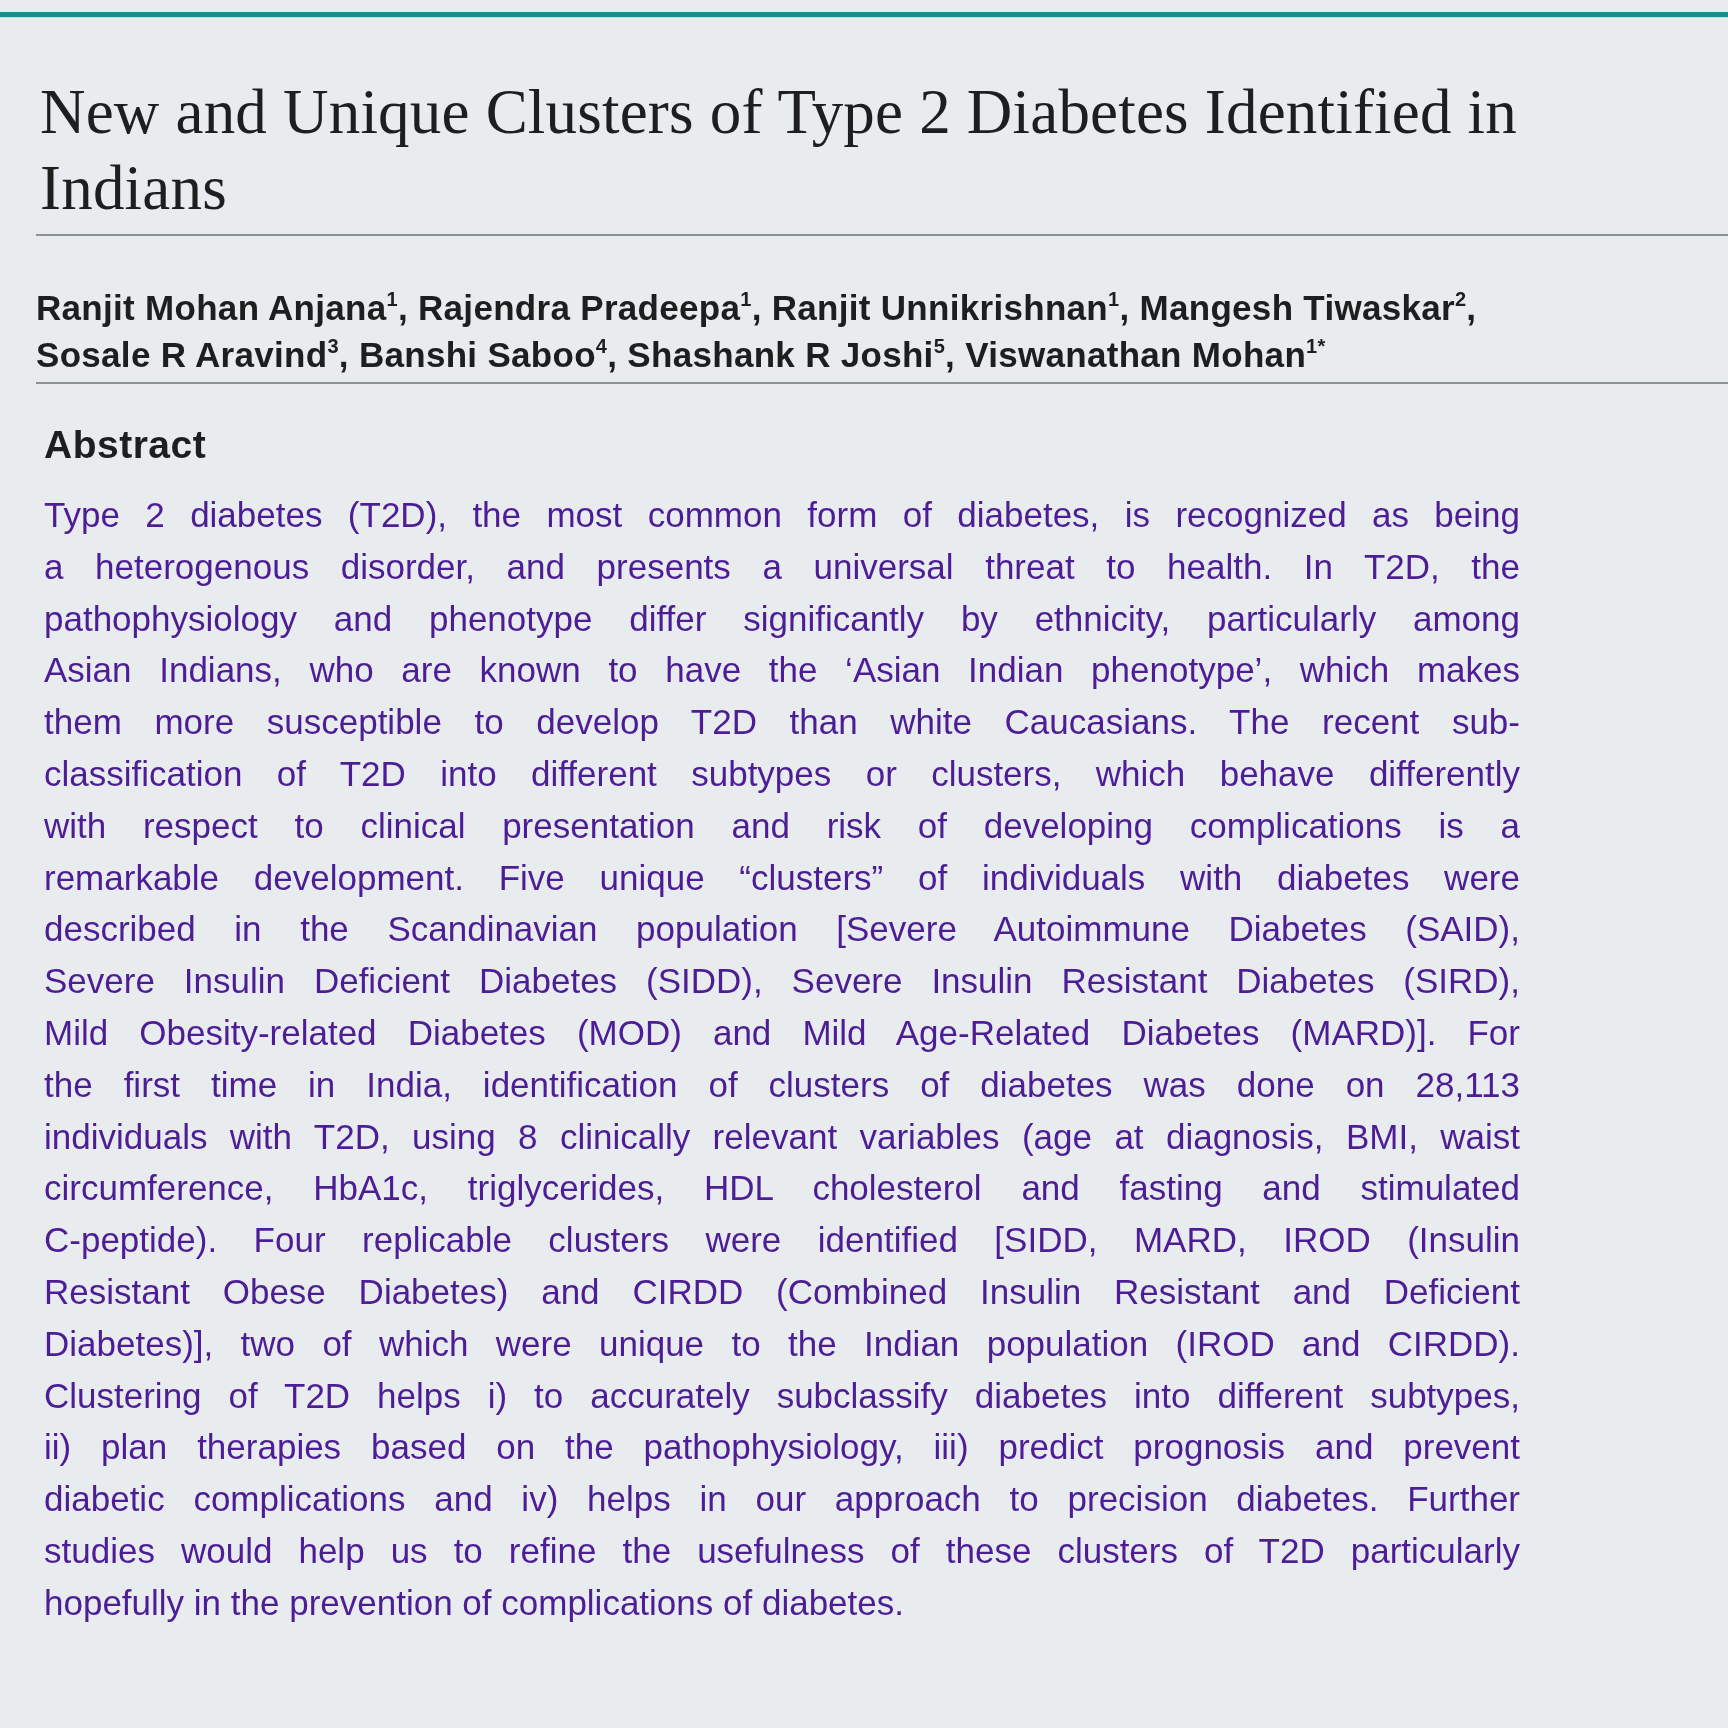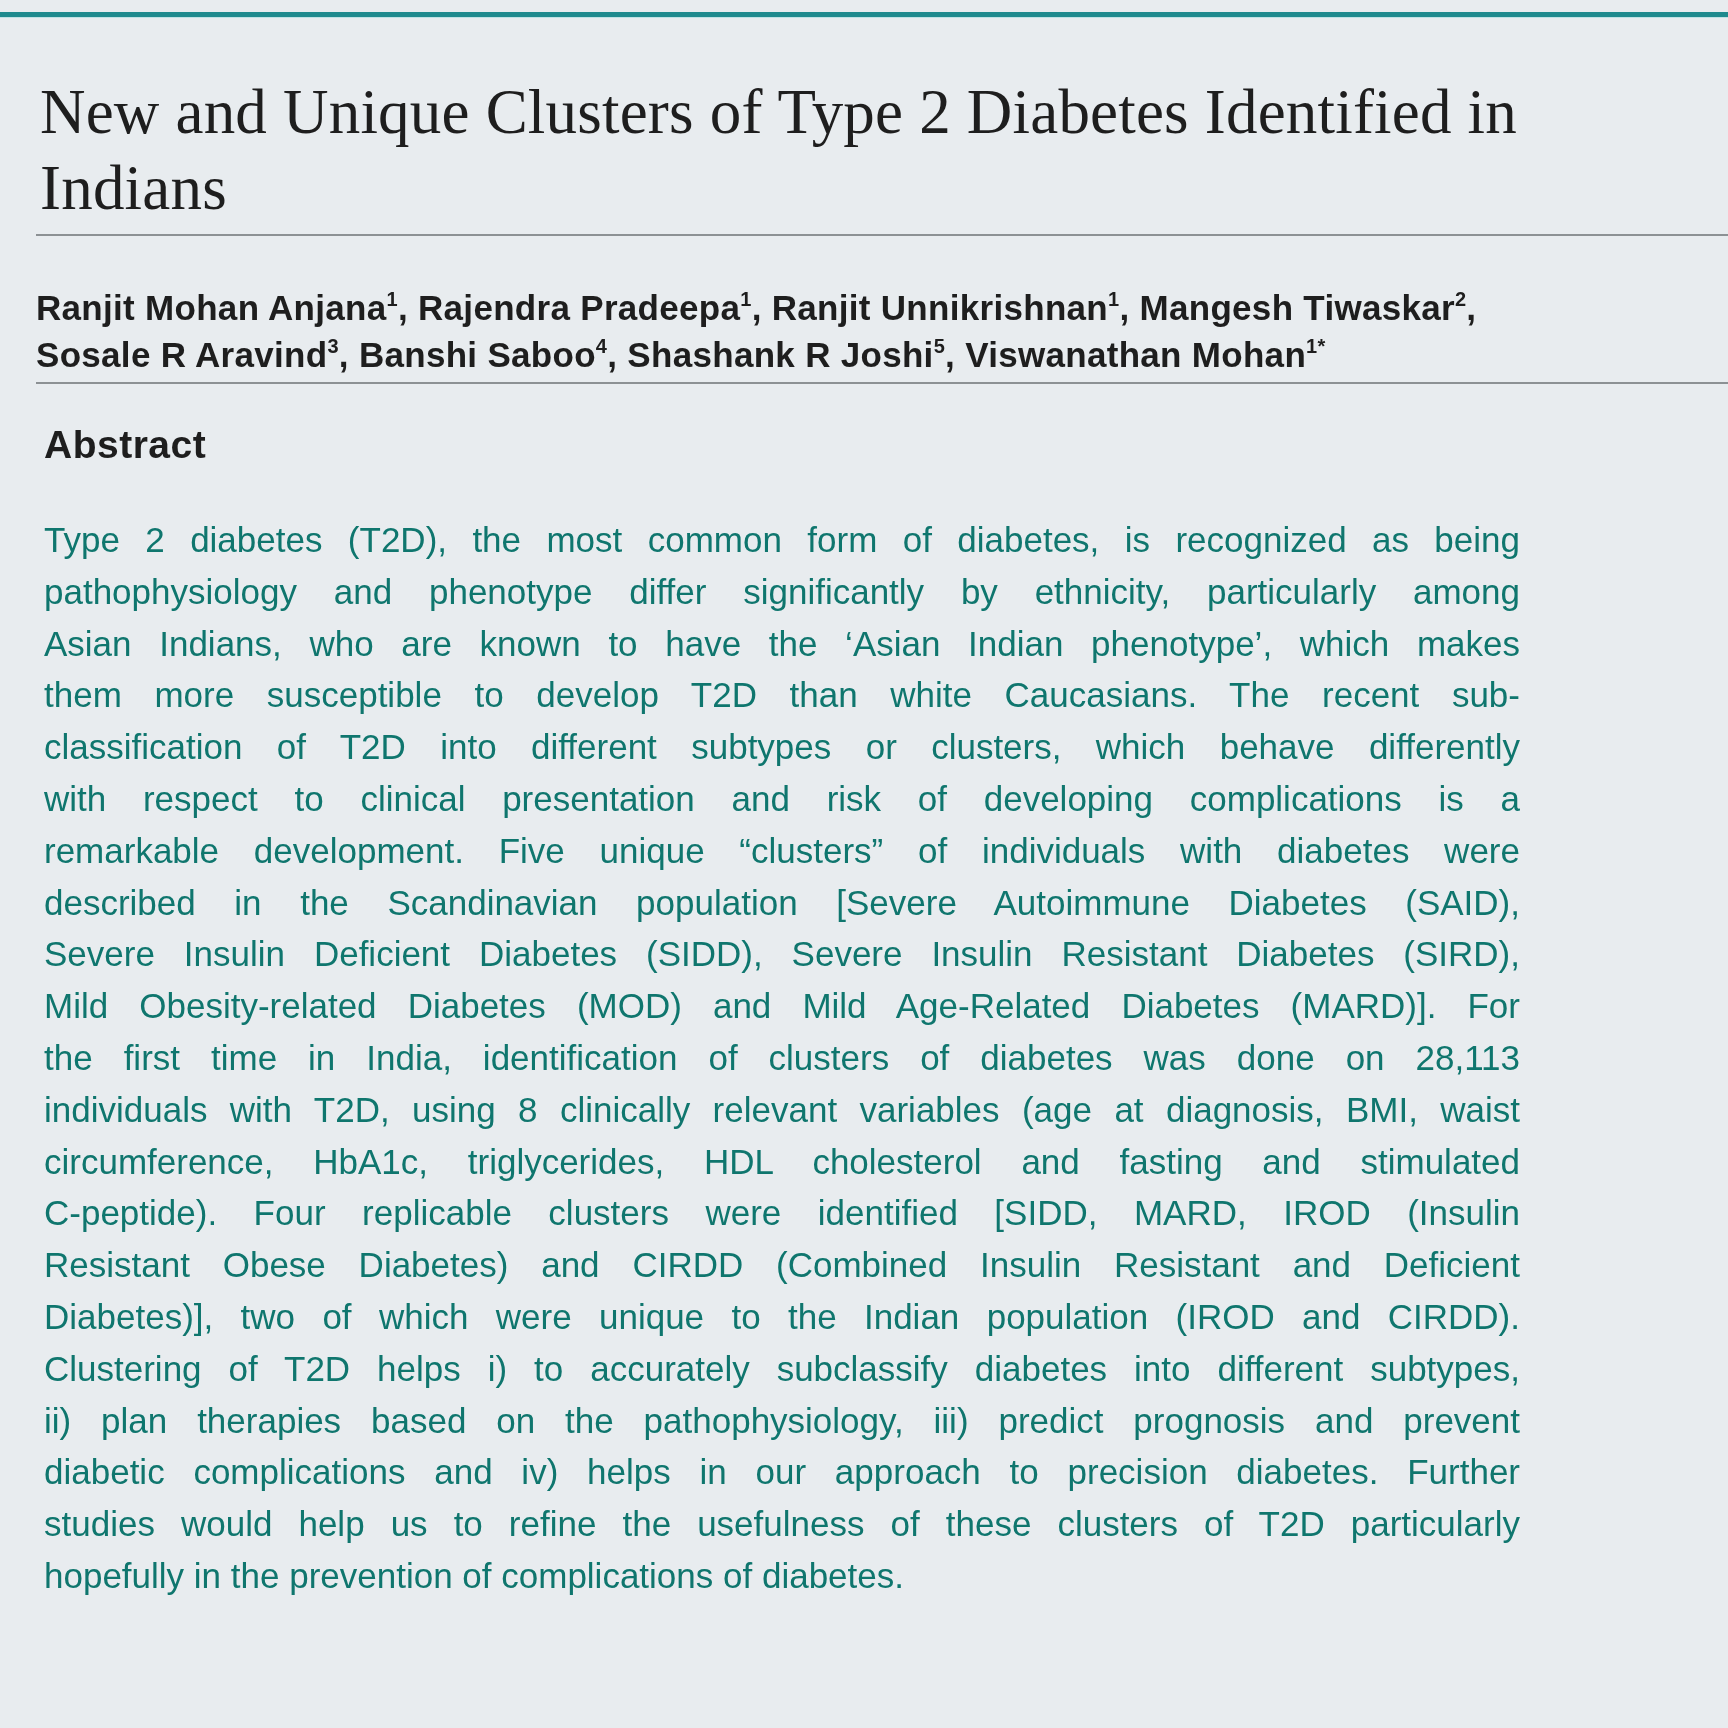--- a/index.html
+++ b/index.html
@@ -70,26 +70,26 @@
       font-family: "Liberation Sans", "DejaVu Sans", sans-serif;
       font-weight: bold;
       font-size: 39px;
       line-height: 52px;
       color: #1e1e1e;
       letter-spacing: 0.5px;
     }
     .abstract-body {
       position: absolute;
       left: 44px;
-      top: 514px;
+      top: 489px;
       width: 1476px;
       font-family: "Liberation Sans", "DejaVu Sans", sans-serif;
       font-size: 35px;
       line-height: 51.8px;
-      color: #0f766e;
+      color: #4c1d95;
     }
     .abstract-line {
       display: block;
       white-space: nowrap;
       text-align: justify;
       text-align-last: justify;
       width: 1476px;
       height: 51.8px;
     }
     .abstract-line.last {
@@ -112,20 +112,21 @@
   <span><span>Ranjit Mohan Anjana</span><sup>1</sup><span>, </span></span><span><span>Rajendra Pradeepa</span><sup>1</sup><span>, </span></span><span><span>Ranjit Unnikrishnan</span><sup>1</sup><span>, </span></span><span><span>Mangesh Tiwaskar</span><sup>2</sup><span>,</span></span><br>
   <span><span>Sosale R Aravind</span><sup>3</sup><span>, </span></span><span><span>Banshi Saboo</span><sup>4</sup><span>, </span></span><span><span>Shashank R Joshi</span><sup>5</sup><span>, </span></span><span><span>Viswanathan Mohan</span><sup>1*</sup></span>
 </div>
 
 <div class="rule rule-2"></div>
 
 <h2 class="abstract-heading">Abstract</h2>
 
 <div class="abstract-body">
   <span class="abstract-line">Type 2 diabetes (T2D), the most common form of diabetes, is recognized as being</span>
+  <span class="abstract-line">a heterogenous disorder, and presents a universal threat to health. In T2D, the</span>
   <span class="abstract-line">pathophysiology and phenotype differ significantly by ethnicity, particularly among</span>
   <span class="abstract-line">Asian Indians, who are known to have the ‘Asian Indian phenotype’, which makes</span>
   <span class="abstract-line">them more susceptible to develop T2D than white Caucasians. The recent sub-</span>
   <span class="abstract-line">classification of T2D into different subtypes or clusters, which behave differently</span>
   <span class="abstract-line">with respect to clinical presentation and risk of developing complications is a</span>
   <span class="abstract-line">remarkable development. Five unique “clusters” of individuals with diabetes were</span>
   <span class="abstract-line">described in the Scandinavian population [Severe Autoimmune Diabetes (SAID),</span>
   <span class="abstract-line">Severe Insulin Deficient Diabetes (SIDD), Severe Insulin Resistant Diabetes (SIRD),</span>
   <span class="abstract-line">Mild Obesity-related Diabetes (MOD) and Mild Age-Related Diabetes (MARD)]. For</span>
   <span class="abstract-line">the first time in India, identification of clusters of diabetes was done on 28,113</span>

